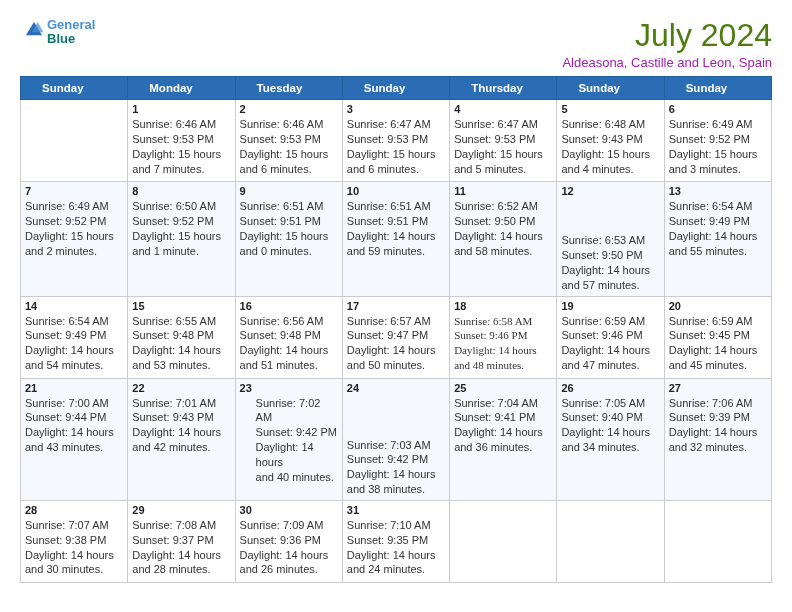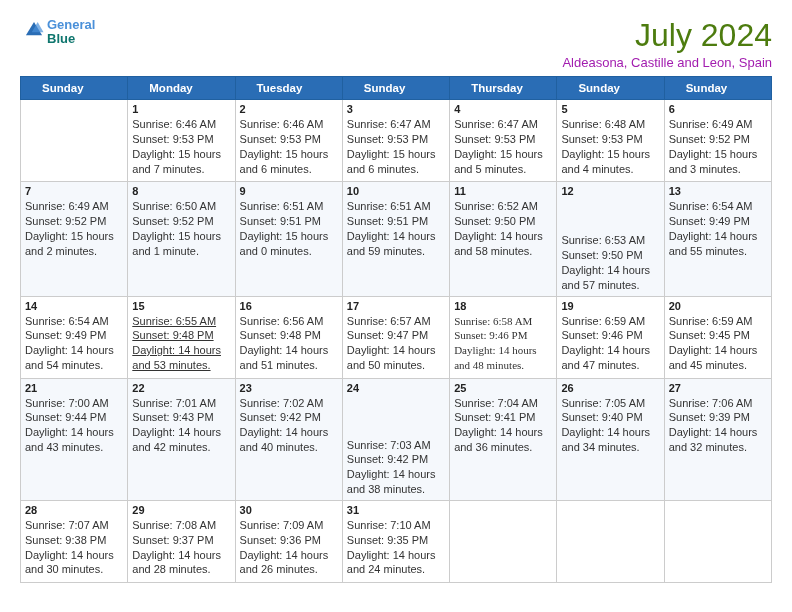--- a/index.html
+++ b/index.html
@@ -164,21 +164,21 @@
           <td>
             <div class="day-num">4</div>
             <div class="day-info" style="white-space: pre-line;">Sunrise: 6:47 AM
 Sunset: 9:53 PM
 Daylight: 15 hours
 and 5 minutes.</div>
           </td>
           <td>
             <div class="day-num">5</div>
             <div class="day-info" style="white-space: pre-line;">Sunrise: 6:48 AM
-Sunset: 9:53 PM
+Sunset: 9:43 PM
 Daylight: 15 hours
 and 4 minutes.</div>
           </td>
           <td>
             <div class="day-num">6</div>
             <div class="day-info" style="white-space: pre-line;">Sunrise: 6:49 AM
 Sunset: 9:52 PM
 Daylight: 15 hours
 and 3 minutes.</div>
           </td>
@@ -237,21 +237,21 @@
         <tr>
           <td>
             <div class="day-num">14</div>
             <div class="day-info" style="white-space: pre-line;">Sunrise: 6:54 AM
 Sunset: 9:49 PM
 Daylight: 14 hours
 and 54 minutes.</div>
           </td>
           <td>
             <div class="day-num">15</div>
-            <div class="day-info" style="white-space: pre-line; text-decoration: underline;">Sunrise: 6:55 AM
+            <div class="day-info" style="white-space: pre-line;">Sunrise: 6:55 AM
 Sunset: 9:48 PM
 Daylight: 14 hours
 and 53 minutes.</div>
           </td>
           <td>
             <div class="day-num">16</div>
             <div class="day-info" style="white-space: pre-line;">Sunrise: 6:56 AM
 Sunset: 9:48 PM
 Daylight: 14 hours
 and 51 minutes.</div>
@@ -295,21 +295,21 @@
           </td>
           <td>
             <div class="day-num">22</div>
             <div class="day-info" style="white-space: pre-line;">Sunrise: 7:01 AM
 Sunset: 9:43 PM
 Daylight: 14 hours
 and 42 minutes.</div>
           </td>
           <td>
             <div class="day-num">23</div>
-            <div class="day-info" style="white-space: pre-line;">Sunrise: 7:02 AM
+            <div class="day-info" style="white-space: pre-line; margin-left: 16px;">Sunrise: 7:02 AM
 Sunset: 9:42 PM
 Daylight: 14 hours
 and 40 minutes.</div>
           </td>
           <td>
             <div class="day-num">24</div>
             <div class="day-info" style="white-space: pre-line; margin-top: 44px;">Sunrise: 7:03 AM
 Sunset: 9:42 PM
 Daylight: 14 hours
 and 38 minutes.</div>

